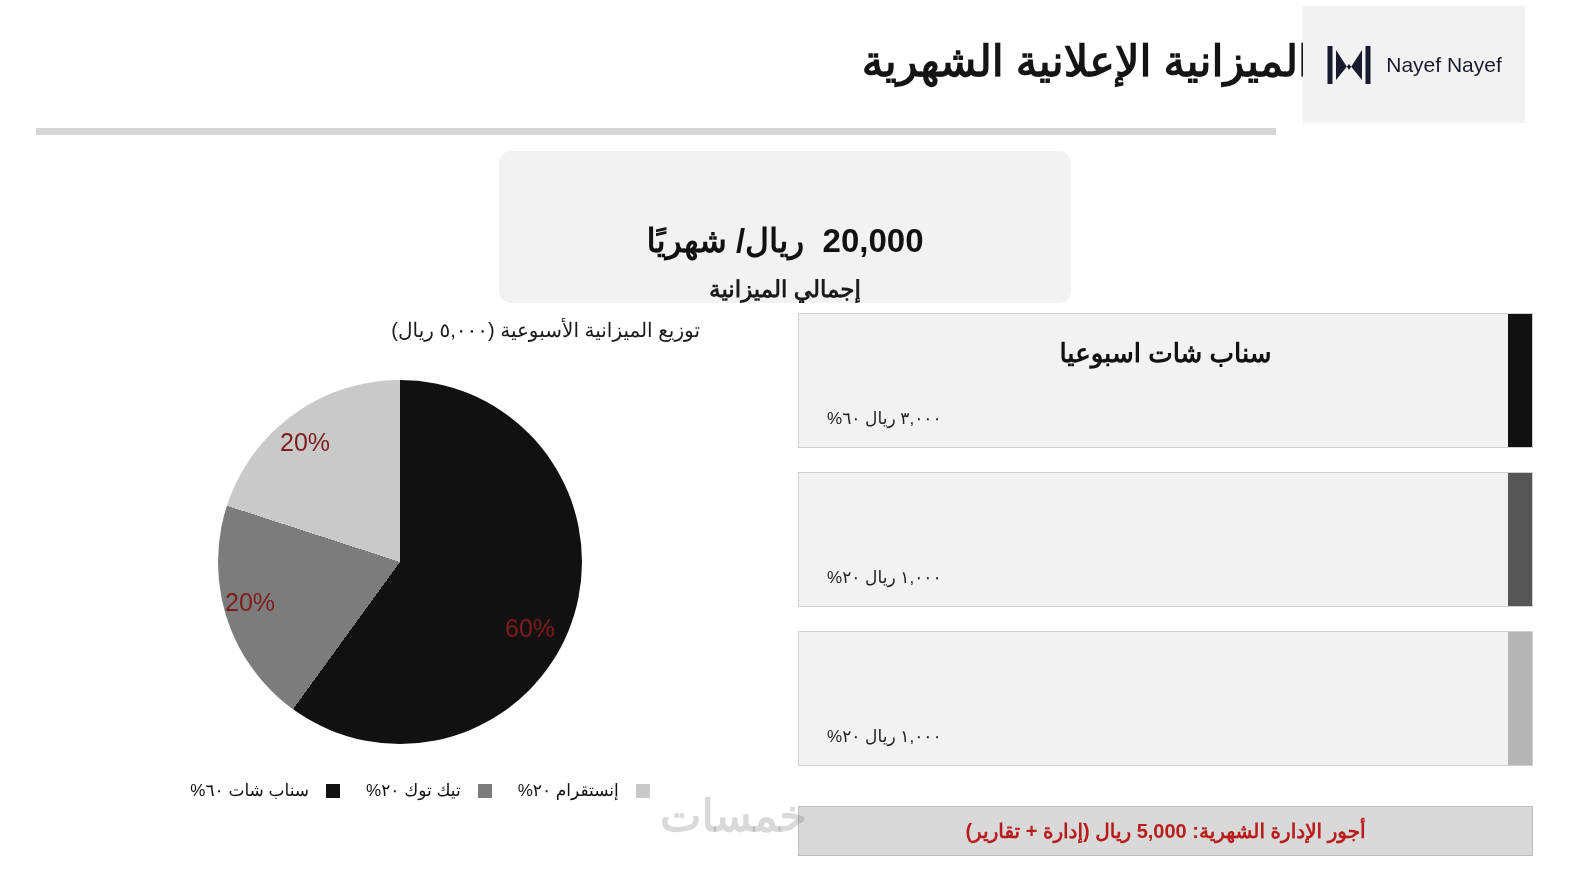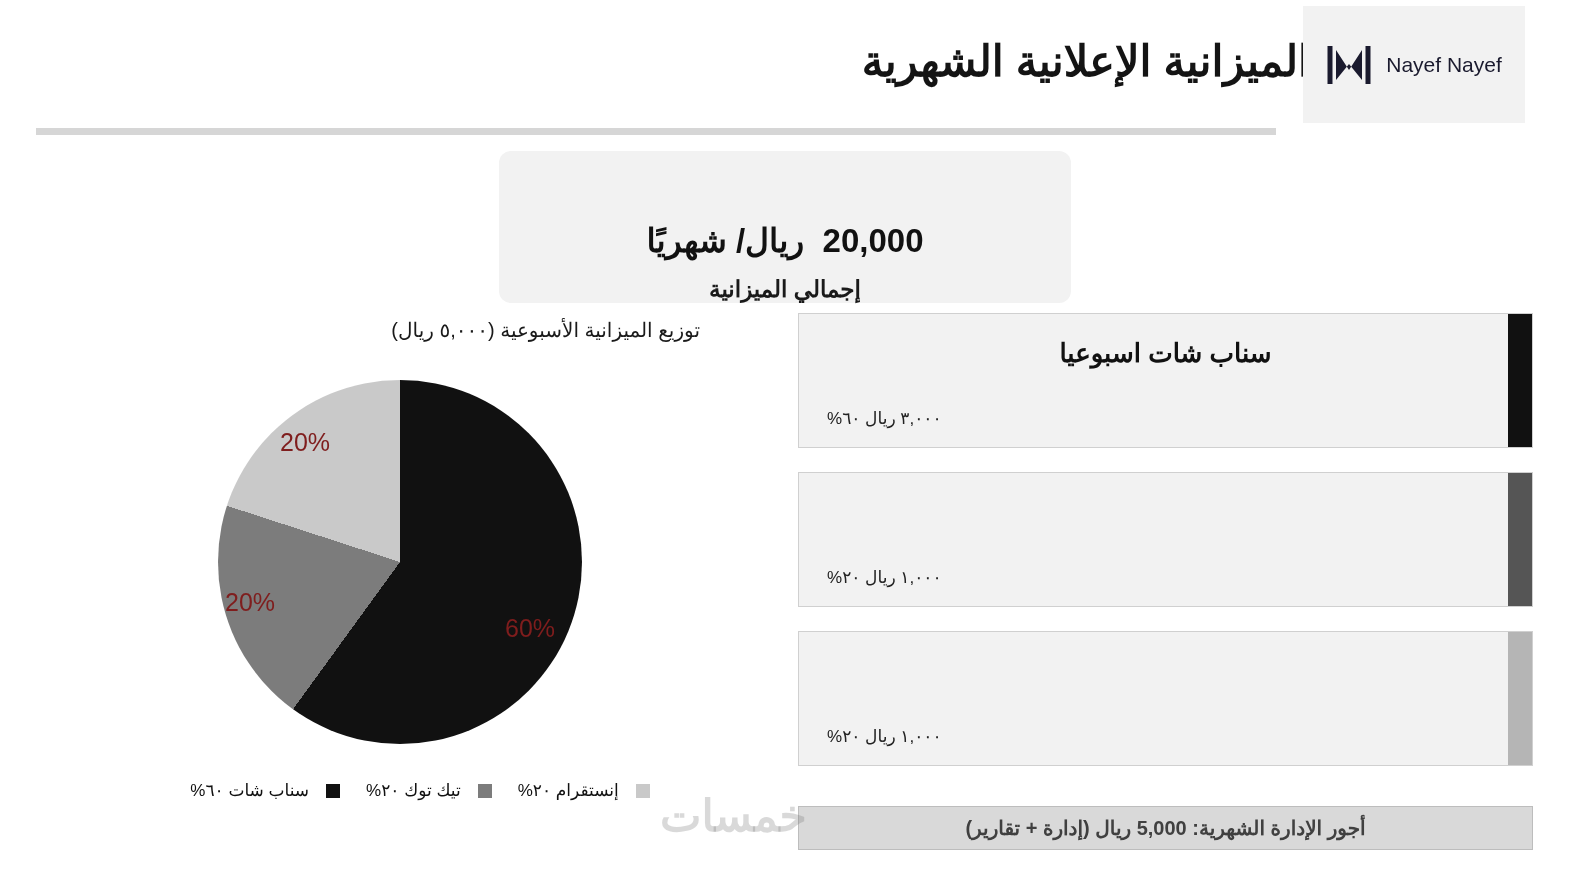--- a/index.html
+++ b/index.html
@@ -201,30 +201,30 @@
     color: #222222;
     direction: rtl;
   }
 
   
   .footer-note {
     position: absolute;
     top: 806px;
     left: 798px;
     width: 735px;
-    height: 44px;
+    height: 50px;
     background: #d9d9d9;
     border: 1px solid #bdbdbd;
     box-sizing: border-box;
     display: flex;
     align-items: center;
     justify-content: center;
     font-size: 20px;
     font-weight: bold;
-    color: #404040;
+    color: #b91c1c;
   }
 
   
   .watermark {
     position: absolute;
     top: 790px;
     left: 660px;
     font-size: 44px;
     color: rgba(120,120,120,0.28);
     font-weight: bold;

